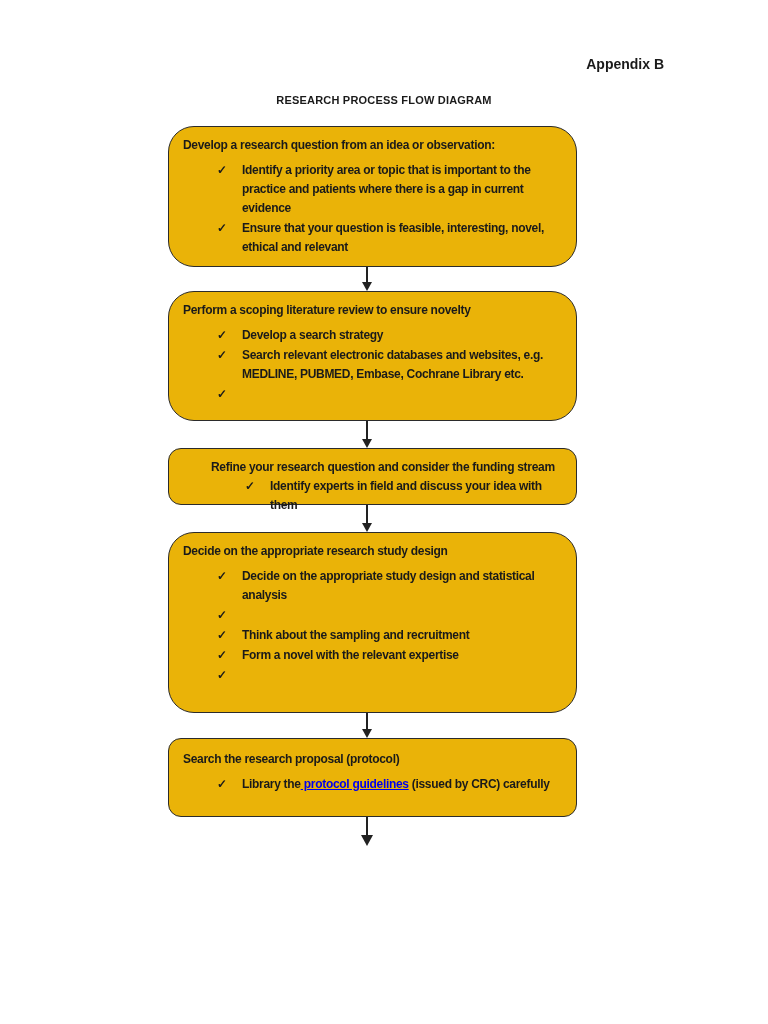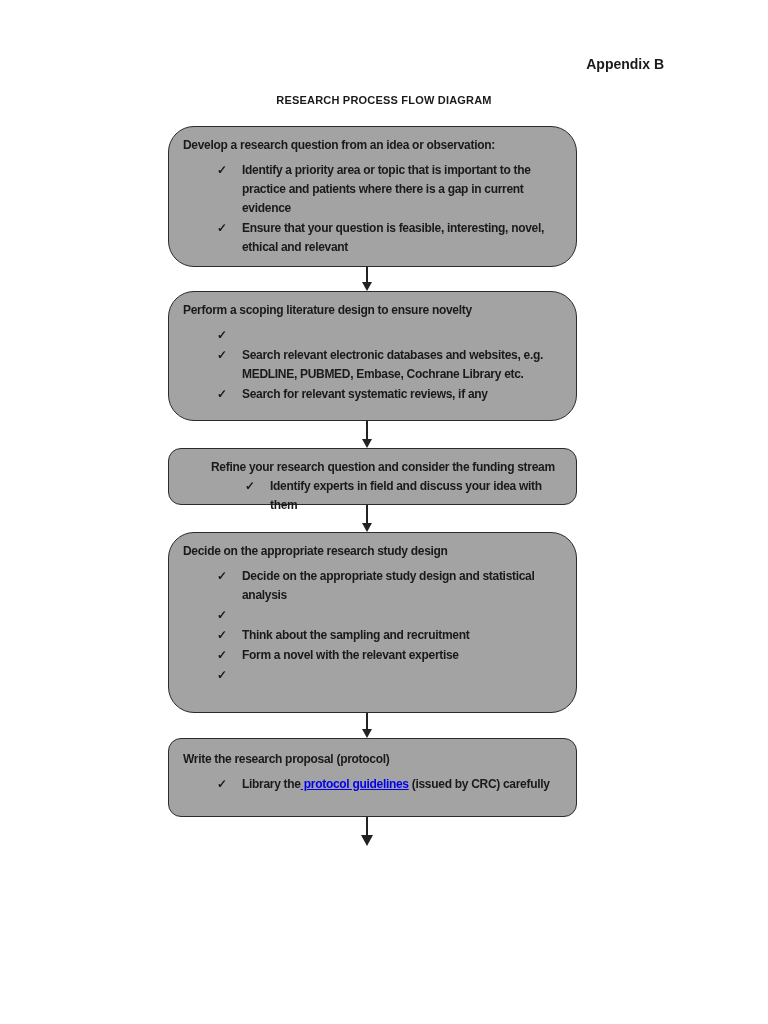--- a/index.html
+++ b/index.html
@@ -28,21 +28,21 @@
     font-size: 11px;
     font-weight: 700;
     letter-spacing: 0.2px;
   }
   .fbox {
     position: absolute;
     left: 168px;
     width: 409px;
     box-sizing: border-box;
     border: 1.6px solid #2b2b2b;
-    background: #a3a3a3;
+    background: #eab308;
     padding: 9px 12px 6px 14px;
     font-size: 12px;
     font-weight: 700;
     line-height: 19px;
     letter-spacing: -0.3px;
   }
   .r-lg { border-radius: 26px; }
   .r-sm { border-radius: 13px; }
   .btitle { margin-bottom: 6px; }
   .bullet {
@@ -107,31 +107,31 @@
       <span class="btxt">Ensure that your question is feasible, interesting, novel, ethical and relevant</span>
     </div>
   </div>
 
   <div class="arrow" style="top:267px; height:24px;">
     <div class="stem"></div>
     <div class="head"></div>
   </div>
 
   <div class="fbox r-lg" style="top:291px; height:130px;">
-    <div class="btitle">Perform a scoping literature design to ensure novelty</div>
+    <div class="btitle">Perform a scoping literature review to ensure novelty</div>
     <div class="bullet">
       <span class="chk">✓</span>
+      <span class="btxt">Develop a search strategy</span>
     </div>
     <div class="bullet">
       <span class="chk">✓</span>
       <span class="btxt">Search relevant electronic databases and websites, e.g. MEDLINE, PUBMED, Embase, Cochrane Library etc.</span>
     </div>
     <div class="bullet">
       <span class="chk">✓</span>
-      <span class="btxt">Search for relevant systematic reviews, if any</span>
     </div>
   </div>
 
   <div class="arrow" style="top:421px; height:27px;">
     <div class="stem"></div>
     <div class="head"></div>
   </div>
 
   <div class="fbox r-sm" style="top:448px; height:57px;padding-left:42px;">
     <div class="btitle" style="margin-bottom:0;">Refine your research question and consider the funding stream</div>
@@ -167,21 +167,21 @@
       <span class="chk">✓</span>
     </div>
   </div>
 
   <div class="arrow" style="top:713px; height:25px;">
     <div class="stem"></div>
     <div class="head"></div>
   </div>
 
   <div class="fbox r-sm" style="top:738px; height:79px; padding-top:11px;">
-    <div class="btitle">Write the research proposal (protocol)</div>
+    <div class="btitle">Search the research proposal (protocol)</div>
     <div class="bullet">
       <span class="chk">✓</span>
       <span class="btxt"><span>Library the</span><a class="link"> protocol guidelines</a><span> (issued by CRC) carefully</span></span>
     </div>
   </div>
 
   <div class="arrow final" style="top:817px; height:29px;">
     <div class="stem"></div>
     <div class="head"></div>
   </div>

